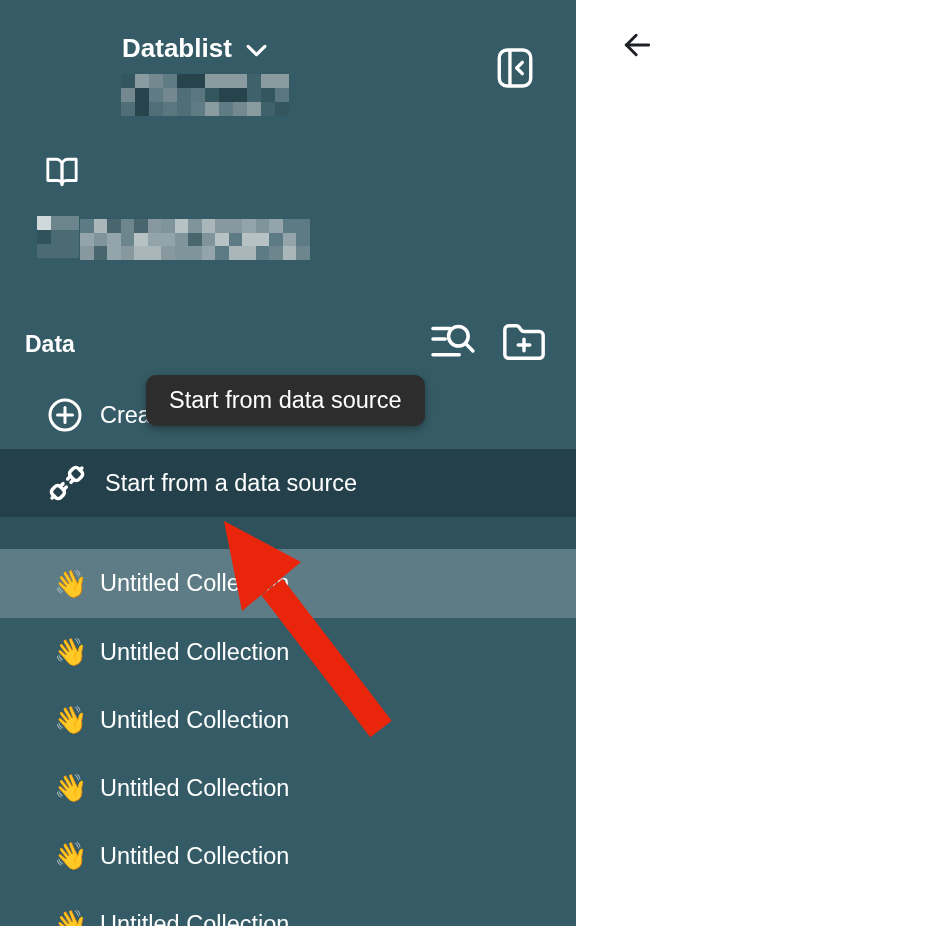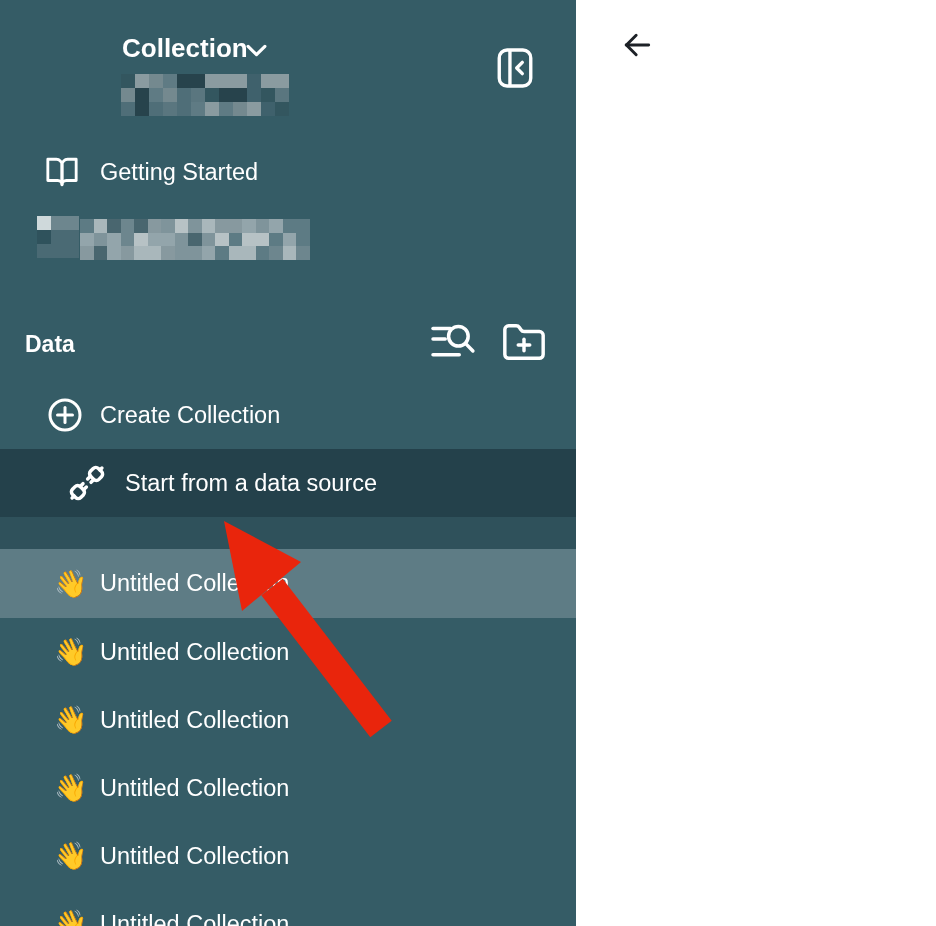--- a/index.html
+++ b/index.html
@@ -23,21 +23,21 @@
   .ws-text-mosaic{position:absolute;left:80px;top:219px;}
   .ws-row-hit{position:absolute;left:30px;top:210px;width:290px;height:54px;cursor:pointer;}
   .data-header{position:absolute;left:25px;top:331px;font-size:23px;font-weight:700;color:#fff;}
   .icon-btn{position:absolute;background:none;border:none;padding:0;cursor:pointer;line-height:0;}
   .search-btn{left:431px;top:324px;}
   .folder-btn{left:501px;top:320px;}
   .create-row{top:392px;height:46px;padding-left:47px;gap:17px;font-size:23.5px;cursor:pointer;}
   .tooltip{position:absolute;left:146px;top:375px;height:51px;background:var(--tooltip_bg);
            color:#fff;border-radius:10px;display:flex;align-items:center;padding:0 23px;
            font-size:23.5px;z-index:5;box-shadow:0 3px 8px rgba(0,0,0,.35);white-space:nowrap;}
-  .start-row{top:449px;height:68px;background:var(--hover_row_bg);padding-left:65px;gap:16px;
+  .start-row{top:449px;height:68px;background:var(--hover_row_bg);padding-left:45px;gap:16px;
              font-size:23.5px;cursor:pointer;}
   .band{position:absolute;left:0;top:517px;width:576px;height:32px;background:var(--band_bg);}
   #collections{position:absolute;left:0;top:549px;width:576px;}
   .collection-row{height:68px;display:flex;align-items:center;padding-left:54px;
                   font-size:23.5px;color:#fff;cursor:pointer;}
   .collection-row.selected{height:69px;background:var(--selected_row_bg);}
   .collection-row .emoji{width:46px;font-size:27px;color:#f5c542;}
   .red-arrow{position:absolute;left:0;top:0;width:576px;height:926px;z-index:6;pointer-events:none;}
   
   .main{position:absolute;left:576px;top:0;width:360px;height:926px;background:var(--main_bg);}
@@ -45,21 +45,21 @@
             border:none;padding:0;cursor:pointer;line-height:0;}
   svg{display:block;}
 </style>
 </head>
 <body>
 
 <div class="screen">
 
   <aside class="sidebar">
 
-    <span class="app-title">Collection</span>
+    <span class="app-title">Datablist</span>
     <span class="title-chevron">
       <svg width="21" height="13" viewBox="0 0 20 12" fill="none" stroke="#fff" stroke-width="3" stroke-linecap="round" stroke-linejoin="round">
           <path d="M2 2 L10 10 L18 2"></path>
         </svg>
     </span>
     <div class="mosaic title-mosaic" style="grid-template-columns: repeat(12, 14px);">
         <div style="width: 14px; height: 14px; background: rgb(51, 86, 95);"></div>
         <div style="width: 14px; height: 14px; background: rgb(138, 155, 160);"></div>
         <div style="width: 14px; height: 14px; background: rgb(116, 137, 143);"></div>
         <div style="width: 14px; height: 14px; background: rgb(95, 123, 132);"></div>
@@ -106,21 +106,20 @@
       </span>
     </button>
 
     <div class="nav-row getting-started">
       <span>
         <svg width="34" height="34" viewBox="0 0 24 24" fill="none" stroke="#fff" stroke-width="2" stroke-linecap="round" stroke-linejoin="round">
           <path d="M2 3h6a4 4 0 0 1 4 4v14a3 3 0 0 0-3-3H2z"></path>
           <path d="M22 3h-6a4 4 0 0 0-4 4v14a3 3 0 0 1 3-3h7z"></path>
         </svg>
       </span>
-      <span>Getting Started</span>
     </div>
 
     <div class="mosaic ws-icon-mosaic" style="grid-template-columns: repeat(3, 14px);">
         <div style="width: 14px; height: 14px; background: rgb(207, 217, 219);"></div>
         <div style="width: 14px; height: 14px; background: rgb(109, 134, 142);"></div>
         <div style="width: 14px; height: 14px; background: rgb(109, 134, 142);"></div>
         <div style="width: 14px; height: 14px; background: rgb(47, 82, 92);"></div>
         <div style="width: 14px; height: 14px; background: rgb(74, 106, 116);"></div>
         <div style="width: 14px; height: 14px; background: rgb(74, 106, 116);"></div>
         <div style="width: 14px; height: 14px; background: rgb(74, 106, 116);"></div>
@@ -208,20 +207,23 @@
       <span>
         <svg width="36" height="36" viewBox="0 0 24 24" fill="none" stroke="#fff" stroke-width="2" stroke-linecap="round" stroke-linejoin="round">
           <circle cx="12" cy="12" r="10"></circle>
             <path d="M12 7v10"></path>
             <path d="M7 12h10"></path>
         </svg>
       </span>
       <span>Create Collection</span>
     </div>
 
+    <div class="tooltip">
+      <span>Start from data source</span>
+    </div>
 
     <div class="nav-row start-row">
       <span>
         <svg width="44" height="44" viewBox="0 0 24 24" fill="none" stroke="#fff" stroke-width="1.9" stroke-linecap="round" stroke-linejoin="round">
           <g transform="rotate(45 12 12)">
             <line x1="12" y1="0.5" x2="12" y2="2"></line>
             <rect x="8.8" y="2" width="6.4" height="6" rx="2"></rect>
             <line x1="10.7" y1="8" x2="10.7" y2="10.2"></line>
             <line x1="13.3" y1="8" x2="13.3" y2="10.2"></line>
             <line x1="10.7" y1="13.8" x2="10.7" y2="16"></line>

